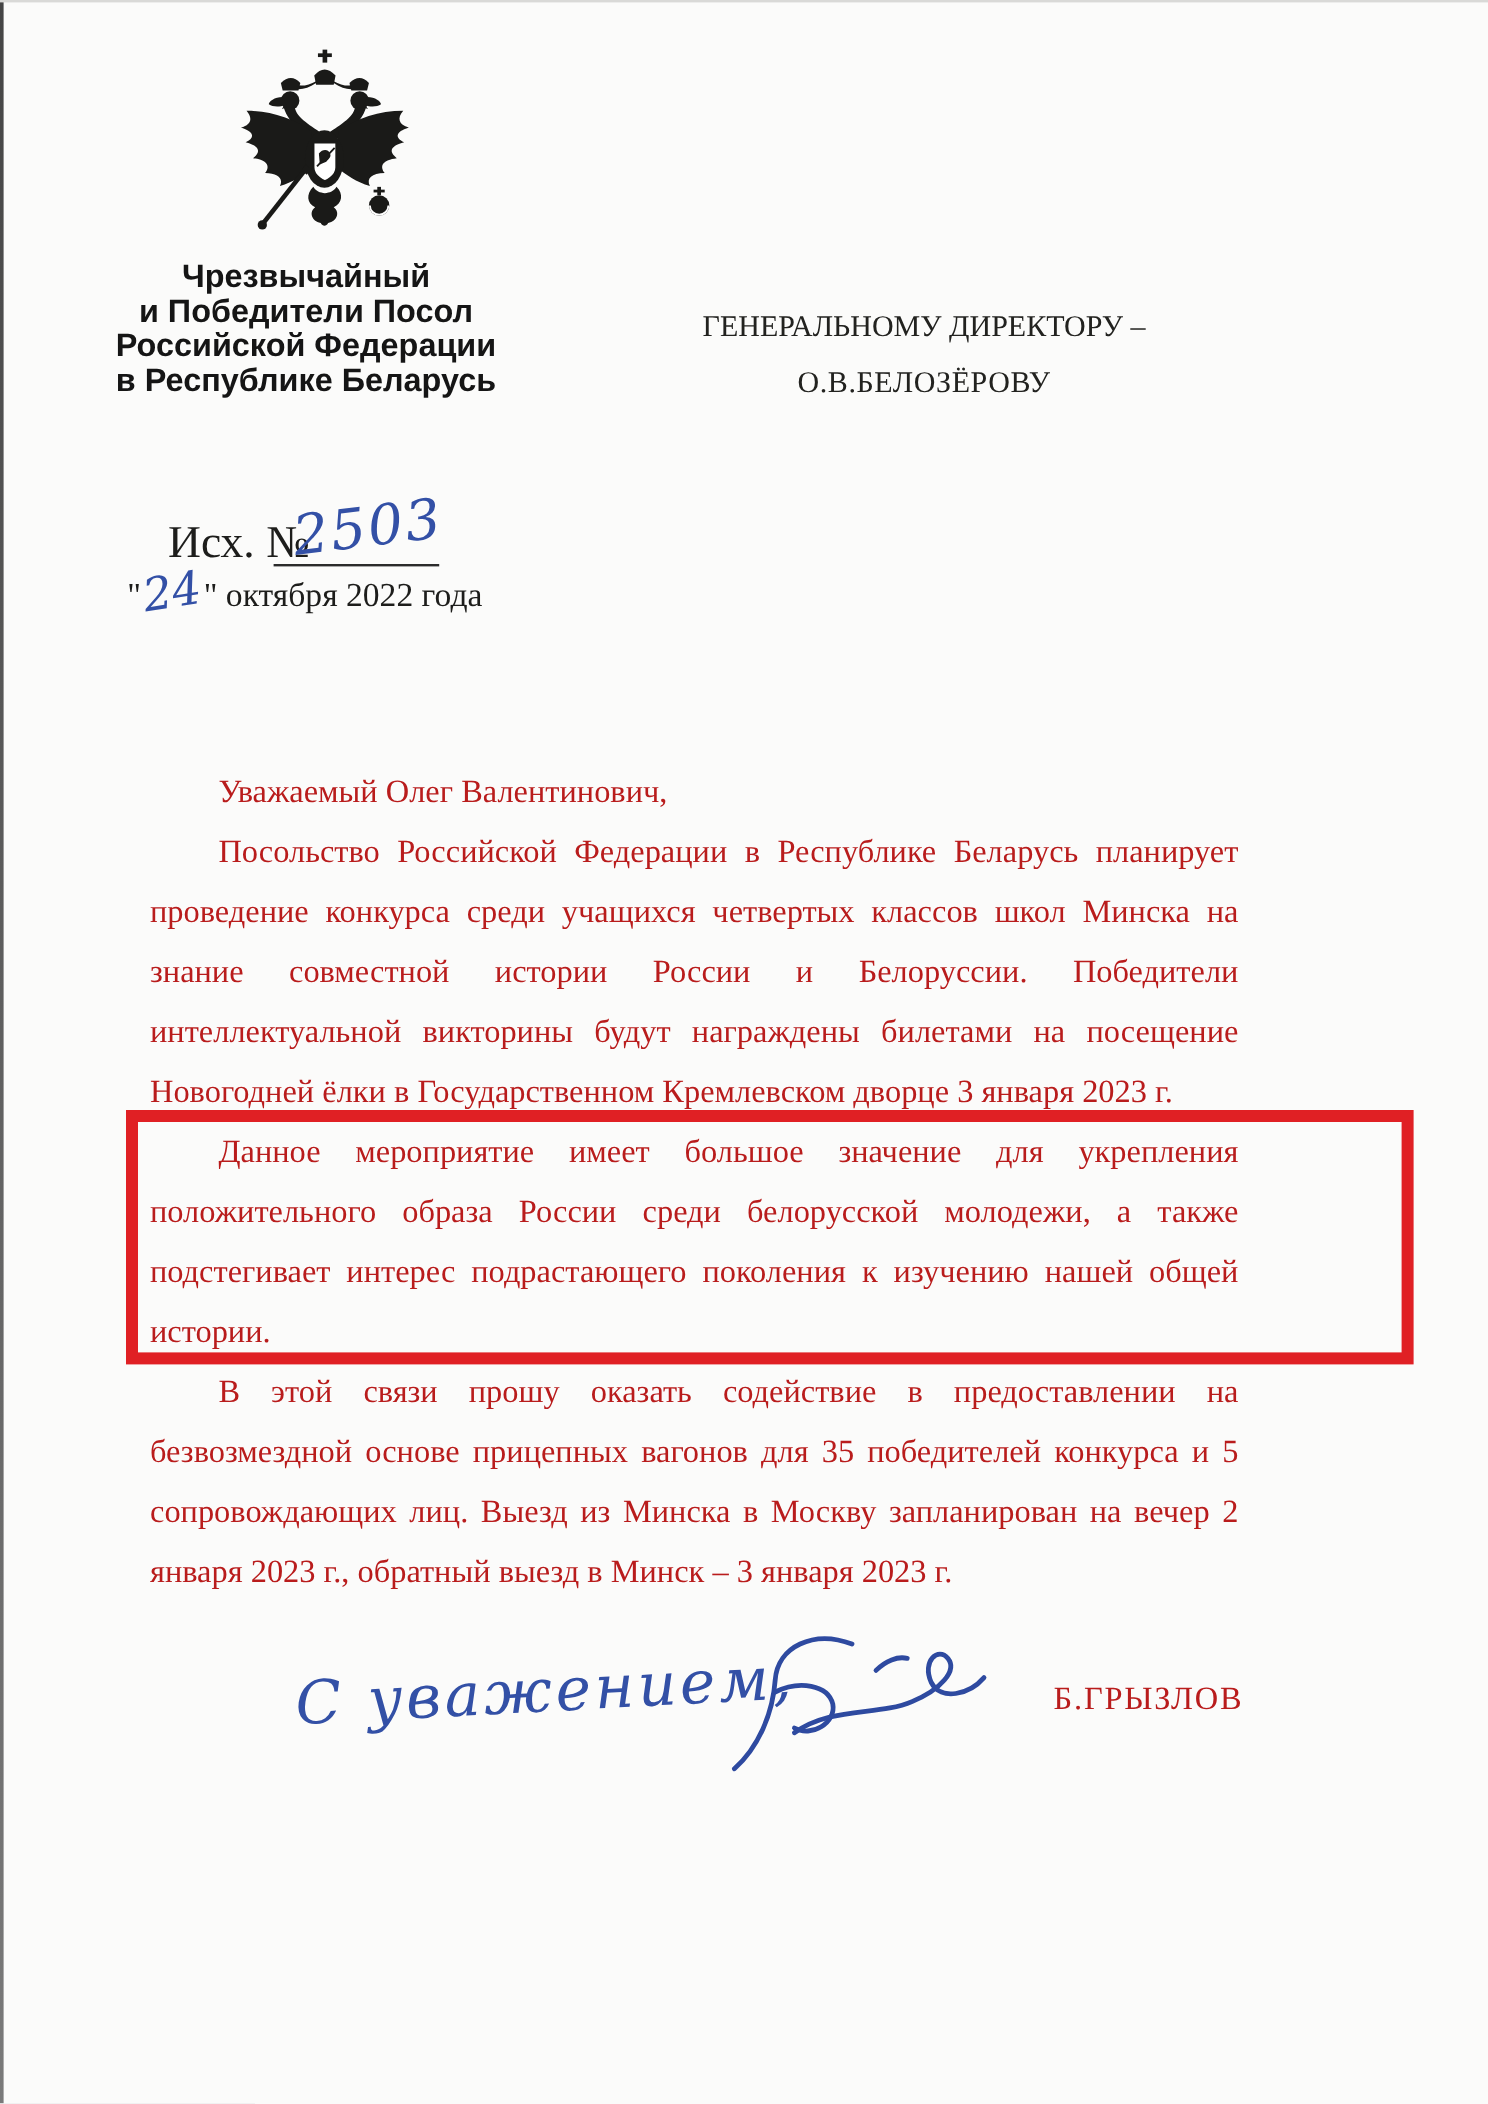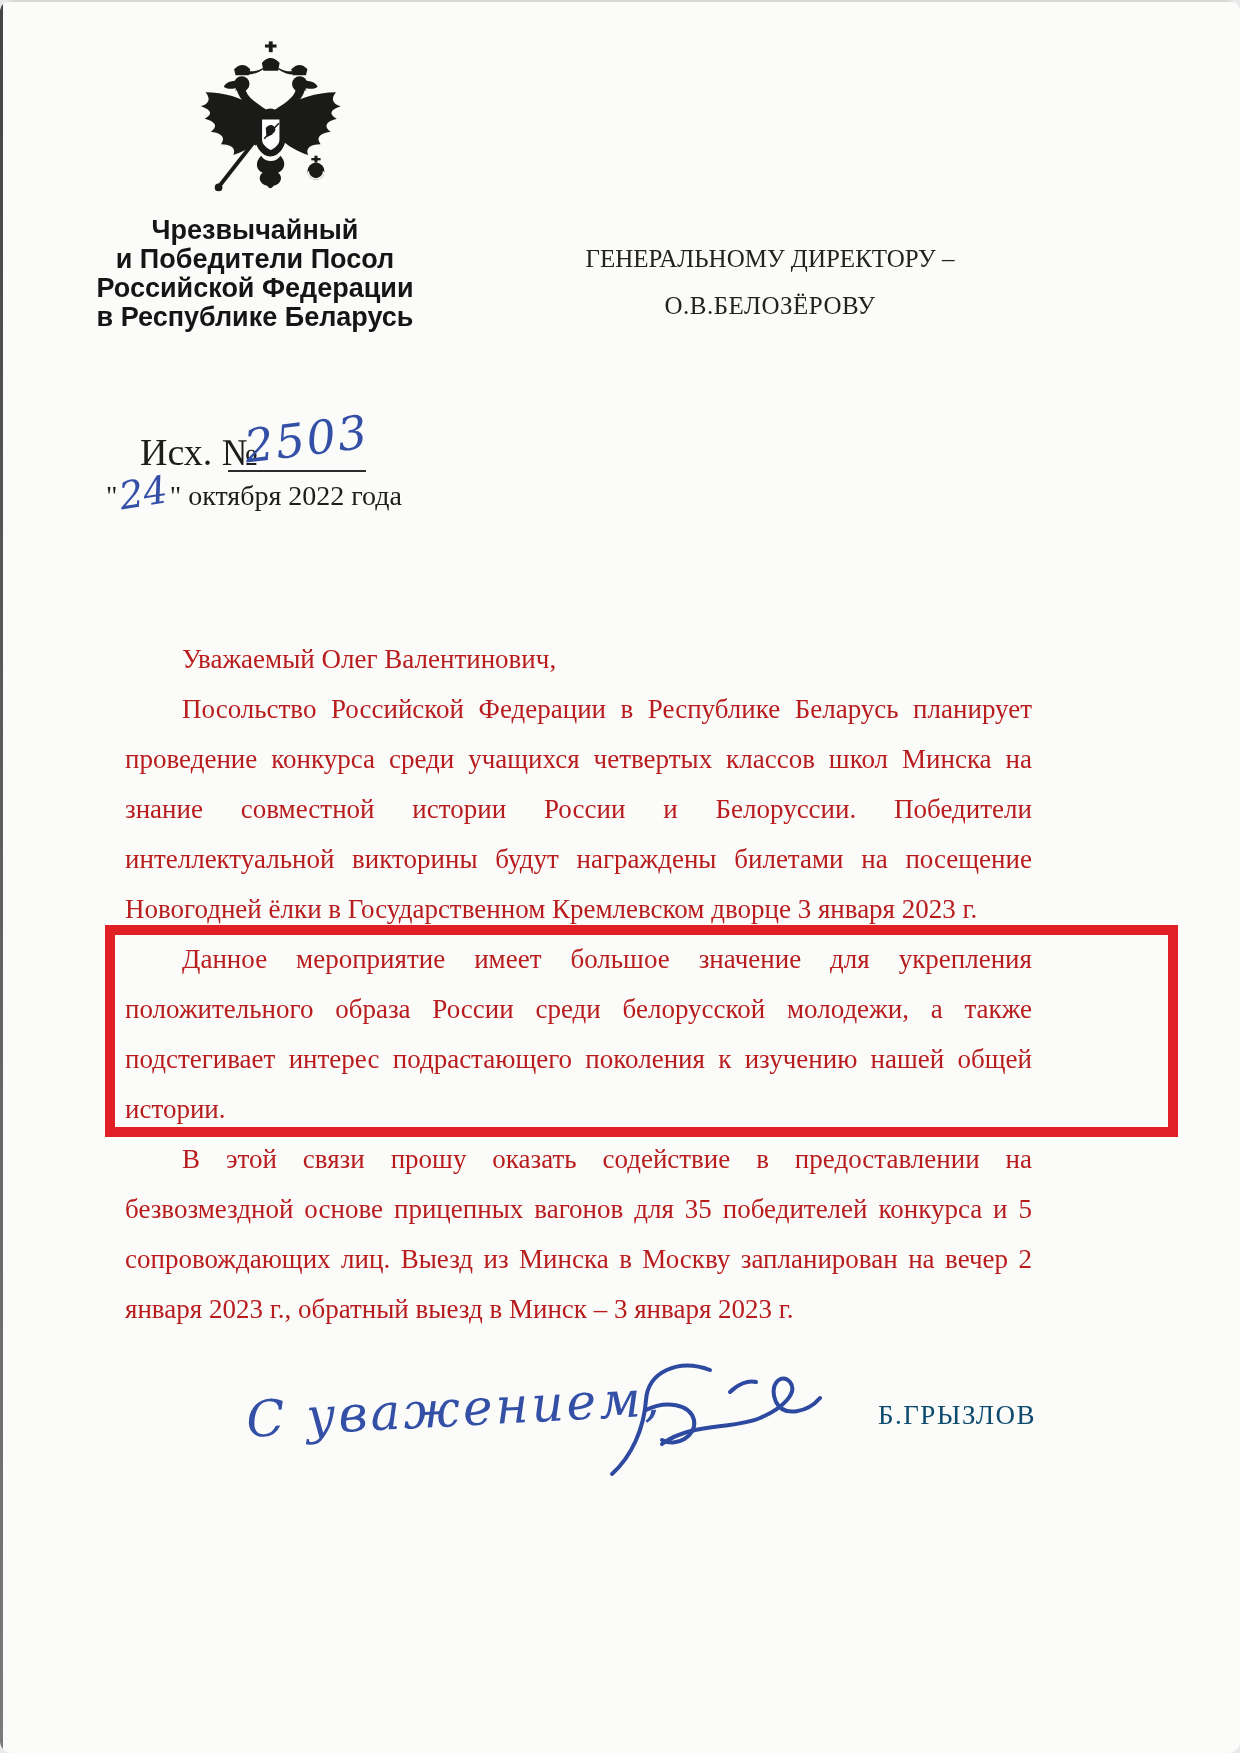--- a/index.html
+++ b/index.html
@@ -1,38 +1,38 @@
 <!DOCTYPE html>
 <html><head>
 <meta charset="utf-8">
 <style>
   html,body{margin:0;padding:0;background:#e9e9e9;}
   .page{
     position:relative;width:1240px;height:1753px;margin:0 auto;
     background:#fbfbfa;overflow:hidden;
-    font-family:"Liberation Serif",serif;color:#1d1d1b;border-radius:12px;
+    font-family:"Liberation Serif",serif;color:#1d1d1b;
   }
   .scan-edge-left{position:absolute;left:0;top:0;width:3px;height:100%;
     background:linear-gradient(180deg,#454545,#7a7a7a);}
   .scan-edge-top{position:absolute;left:0;top:0;width:100%;height:2px;background:#d9d9d7;}
 
   
   .emblem{position:absolute;left:190px;top:36px;width:170px;height:190px;}
   .emblem svg{width:100%;height:100%;}
 
   
   .letterhead{
     position:absolute;left:70px;top:216px;width:370px;text-align:center;
     font-family:"Liberation Sans",sans-serif;font-weight:bold;
     font-size:27px;line-height:29px;color:#151515;
   }
 
   
   .addressee{
-    position:absolute;left:520px;top:240px;width:500px;text-align:center;
+    position:absolute;left:520px;top:254px;width:500px;text-align:center;
     font-size:25px;line-height:37px;color:#22221f;
   }
   .addressee .name{margin-top:10px;letter-spacing:.5px;}
 
   
   .ref-label{position:absolute;left:140px;top:430px;font-size:38px;}
   .ref-underline{position:absolute;left:228px;top:470px;width:138px;height:2px;background:#2b2b2b;}
   .ref-number{
     position:absolute;left:244px;top:412px;
     font-family:"DejaVu Serif",serif;font-style:italic;font-size:46px;
@@ -58,21 +58,21 @@
   }
 
   
   .closing{
     position:absolute;left:246px;top:1380px;
     font-family:"DejaVu Serif",serif;font-style:italic;font-size:50px;
     color:var(--ink);transform:rotate(-3deg);letter-spacing:3px;white-space:nowrap;
   }
   .autograph{position:absolute;left:582px;top:1356px;width:256px;height:136px;}
   .autograph svg{width:100%;height:100%;}
-  .sig-name{position:absolute;left:878px;top:1400px;font-size:27px;letter-spacing:1.5px;color:#0c4a6e;}
+  .sig-name{position:absolute;left:878px;top:1400px;font-size:27px;letter-spacing:1.5px;color:#b91c1c;}
 </style>
 </head>
 <body>
 
 <div class="page" style="--ink: #3350a6; --red: #e02024; background: rgb(251, 251, 250); color: rgb(29, 29, 27);">
   <div class="scan-edge-left"></div>
   <div class="scan-edge-top"></div>
 
   <div class="emblem">
     <svg viewBox="0 0 220 240" xmlns="http://www.w3.org/2000/svg">

